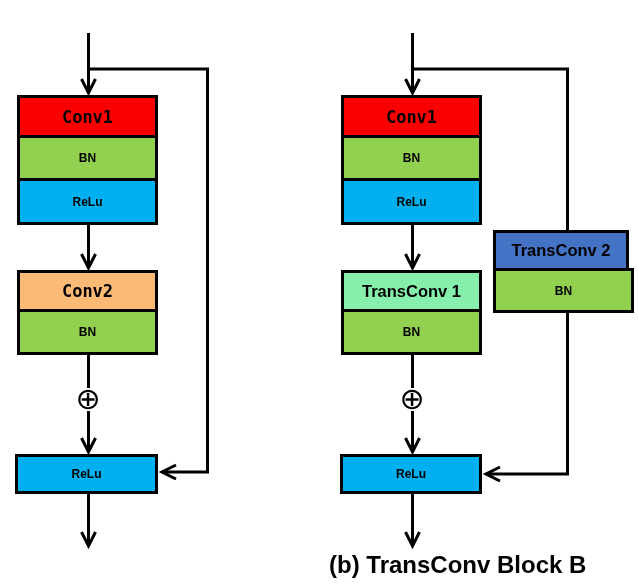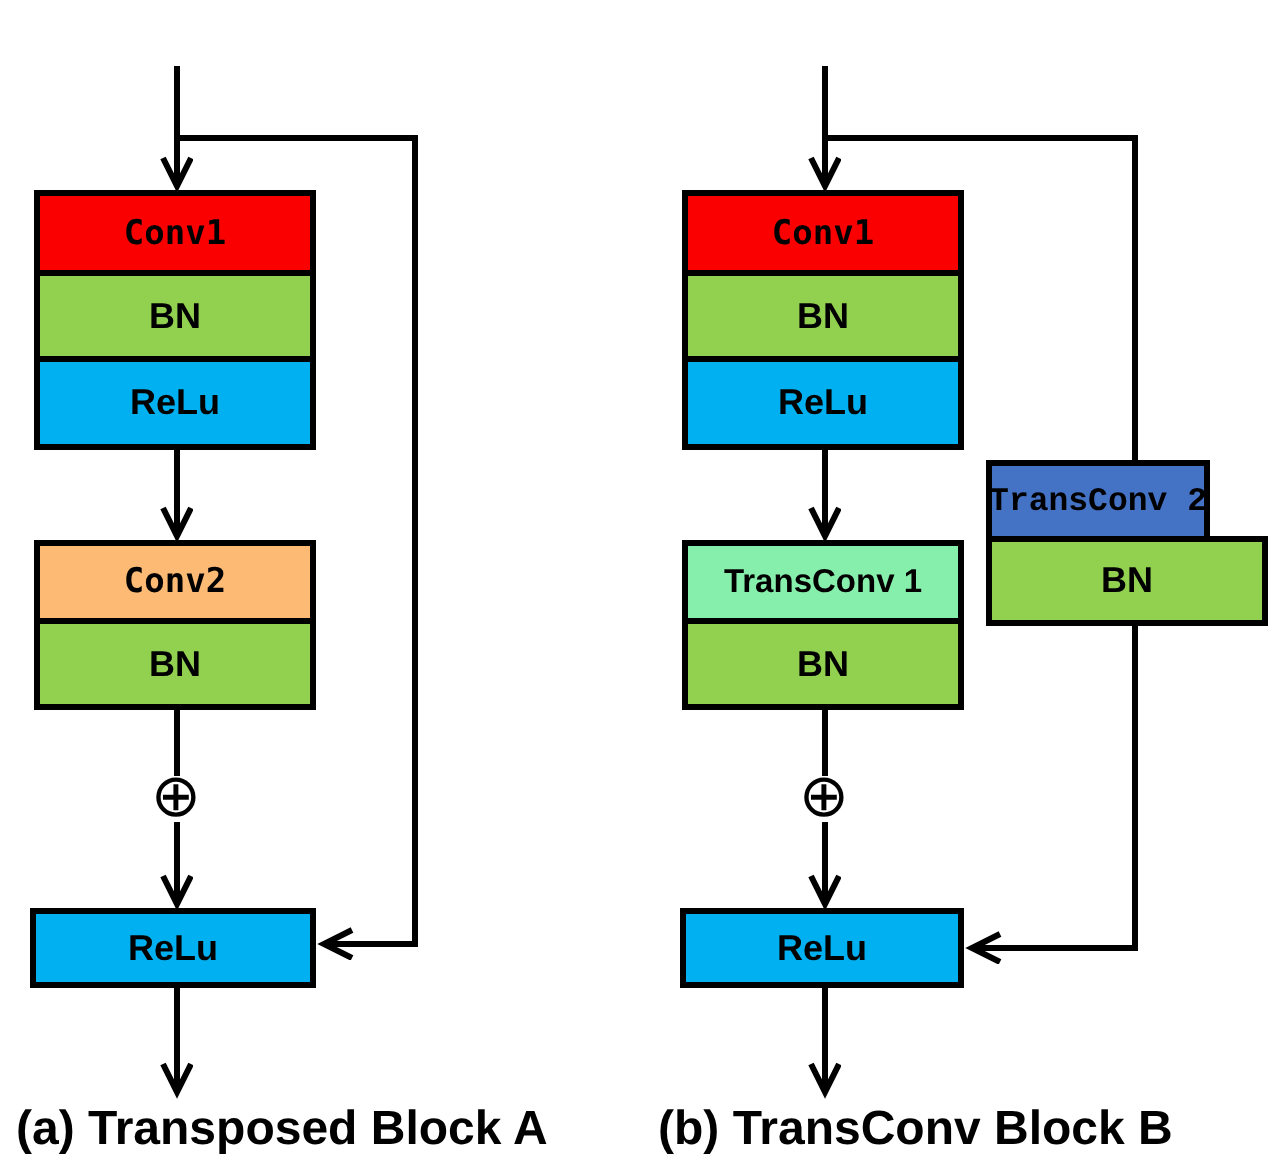--- a/index.html
+++ b/index.html
@@ -9,21 +9,21 @@
     background:#ffffff;
     overflow:hidden;
     font-family:"Liberation Sans", sans-serif;
   }
   .wires { position:absolute; left:0; top:0; width:638px; height:588px; color:#000; }
   .box {
     position:absolute;
     box-sizing:border-box;
     border:3px solid #000;
     display:flex; align-items:center; justify-content:center;
-    font-weight:bold; font-size:18px; color:#000;
+    font-weight:bold; font-size:12px; color:#000;
     font-family:"Liberation Sans", sans-serif;
     white-space:nowrap;
   }
   .mono { font-family:"DejaVu Sans Mono", monospace; font-size:17px; }
   .tc   { font-size:16.5px; }
   .out  { border-width:3.5px; }
   .sum {
     position:absolute; width:28px; height:28px;
     display:flex; align-items:center; justify-content:center;
     font-family:"DejaVu Sans", sans-serif;
@@ -43,21 +43,21 @@
   #a-bn2     { left:17px;  top:309px; width:141px; height:46px; }
   #a-relu-out{ left:15px;  top:454px; width:143px; height:40px; }
   #a-sum     { left:74px;  top:385px; }
   #a-caption { left:8px;   top:551px; }
   
   #b-conv1   { left:341px; top:95px;  width:141px; height:43px; }
   #b-bn1     { left:341px; top:135px; width:141px; height:46px; }
   #b-relu1   { left:341px; top:178px; width:141px; height:47px; }
   #b-tc1     { left:341px; top:270px; width:141px; height:42px; }
   #b-bn2     { left:341px; top:309px; width:141px; height:46px; }
-  #b-tc2     { left:493px; top:230px; width:112px; height:41px;font-family:Liberation Mono, monospace; }
+  #b-tc2     { left:493px; top:230px; width:136px; height:41px; }
   #b-bn3     { left:493px; top:268px; width:141px; height:45px; }
   #b-relu-out{ left:340px; top:454px; width:142px; height:40px; }
   #b-sum     { left:398px; top:385px; }
   #b-caption { left:329px; top:551px; }
 </style>
 </head>
 <body>
 
 <div class="canvas" style="background: rgb(255, 255, 255); border-radius: 21px;">
 
@@ -88,21 +88,20 @@
     </g>
   </svg>
 
   <div class="box mono" id="a-conv1" style="background-color: rgb(251, 0, 0);">Conv1</div>
   <div class="box" id="a-bn1" style="background-color: rgb(146, 208, 80);">BN</div>
   <div class="box" id="a-relu1" style="background-color: rgb(0, 176, 240);">ReLu</div>
   <div class="box mono" id="a-conv2" style="background-color: #fdba74;">Conv2</div>
   <div class="box" id="a-bn2" style="background-color: rgb(146, 208, 80);">BN</div>
   <div class="sum" id="a-sum">⊕</div>
   <div class="box out" id="a-relu-out" style="background-color: rgb(0, 176, 240);">ReLu</div>
-  <div class="caption" id="a-caption">(a) Transposed Block A</div>
 
   <div class="box mono" id="b-conv1" style="background-color: rgb(251, 0, 0);">Conv1</div>
   <div class="box" id="b-bn1" style="background-color: rgb(146, 208, 80);">BN</div>
   <div class="box" id="b-relu1" style="background-color: rgb(0, 176, 240);">ReLu</div>
   <div class="box tc" id="b-tc1" style="background-color: #86efac;">TransConv 1</div>
   <div class="box" id="b-bn2" style="background-color: rgb(146, 208, 80);">BN</div>
   <div class="box tc" id="b-tc2" style="background-color: rgb(68, 114, 196);">TransConv 2</div>
   <div class="box" id="b-bn3" style="background-color: rgb(146, 208, 80);">BN</div>
   <div class="sum" id="b-sum">⊕</div>
   <div class="box out" id="b-relu-out" style="background-color: rgb(0, 176, 240);">ReLu</div>

